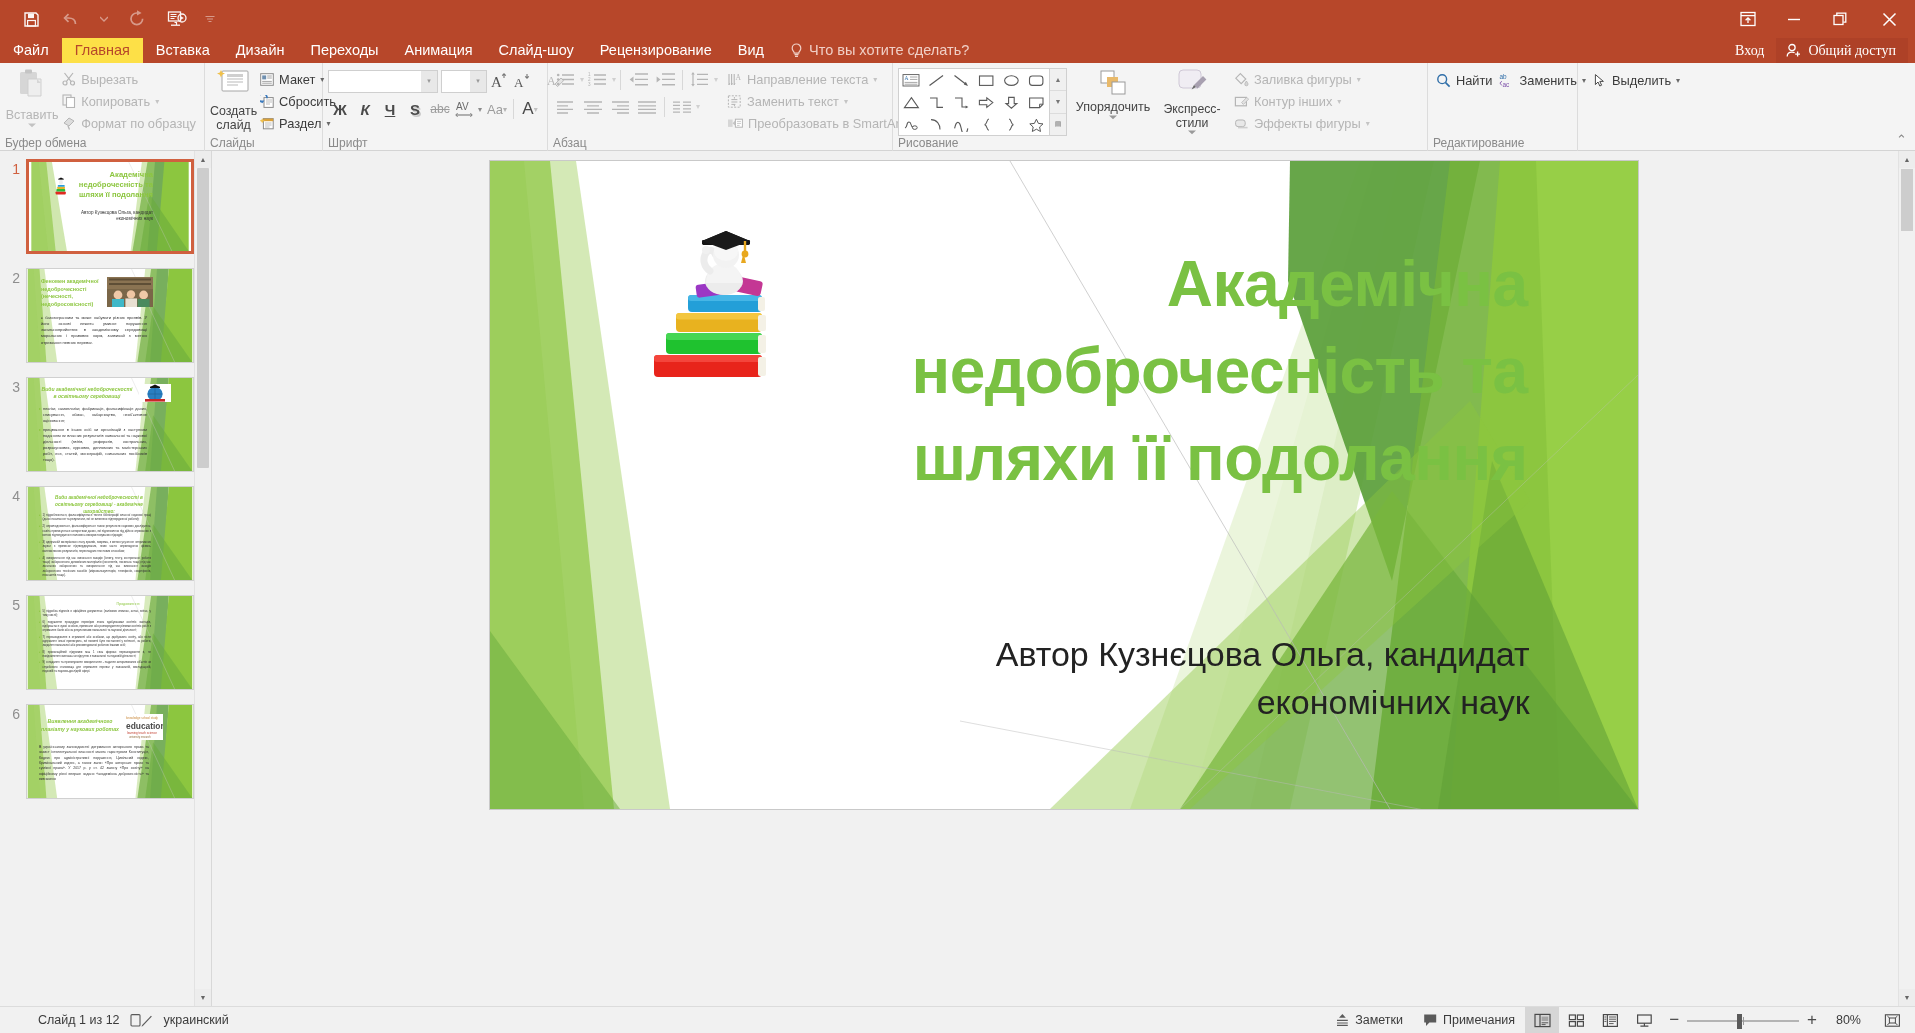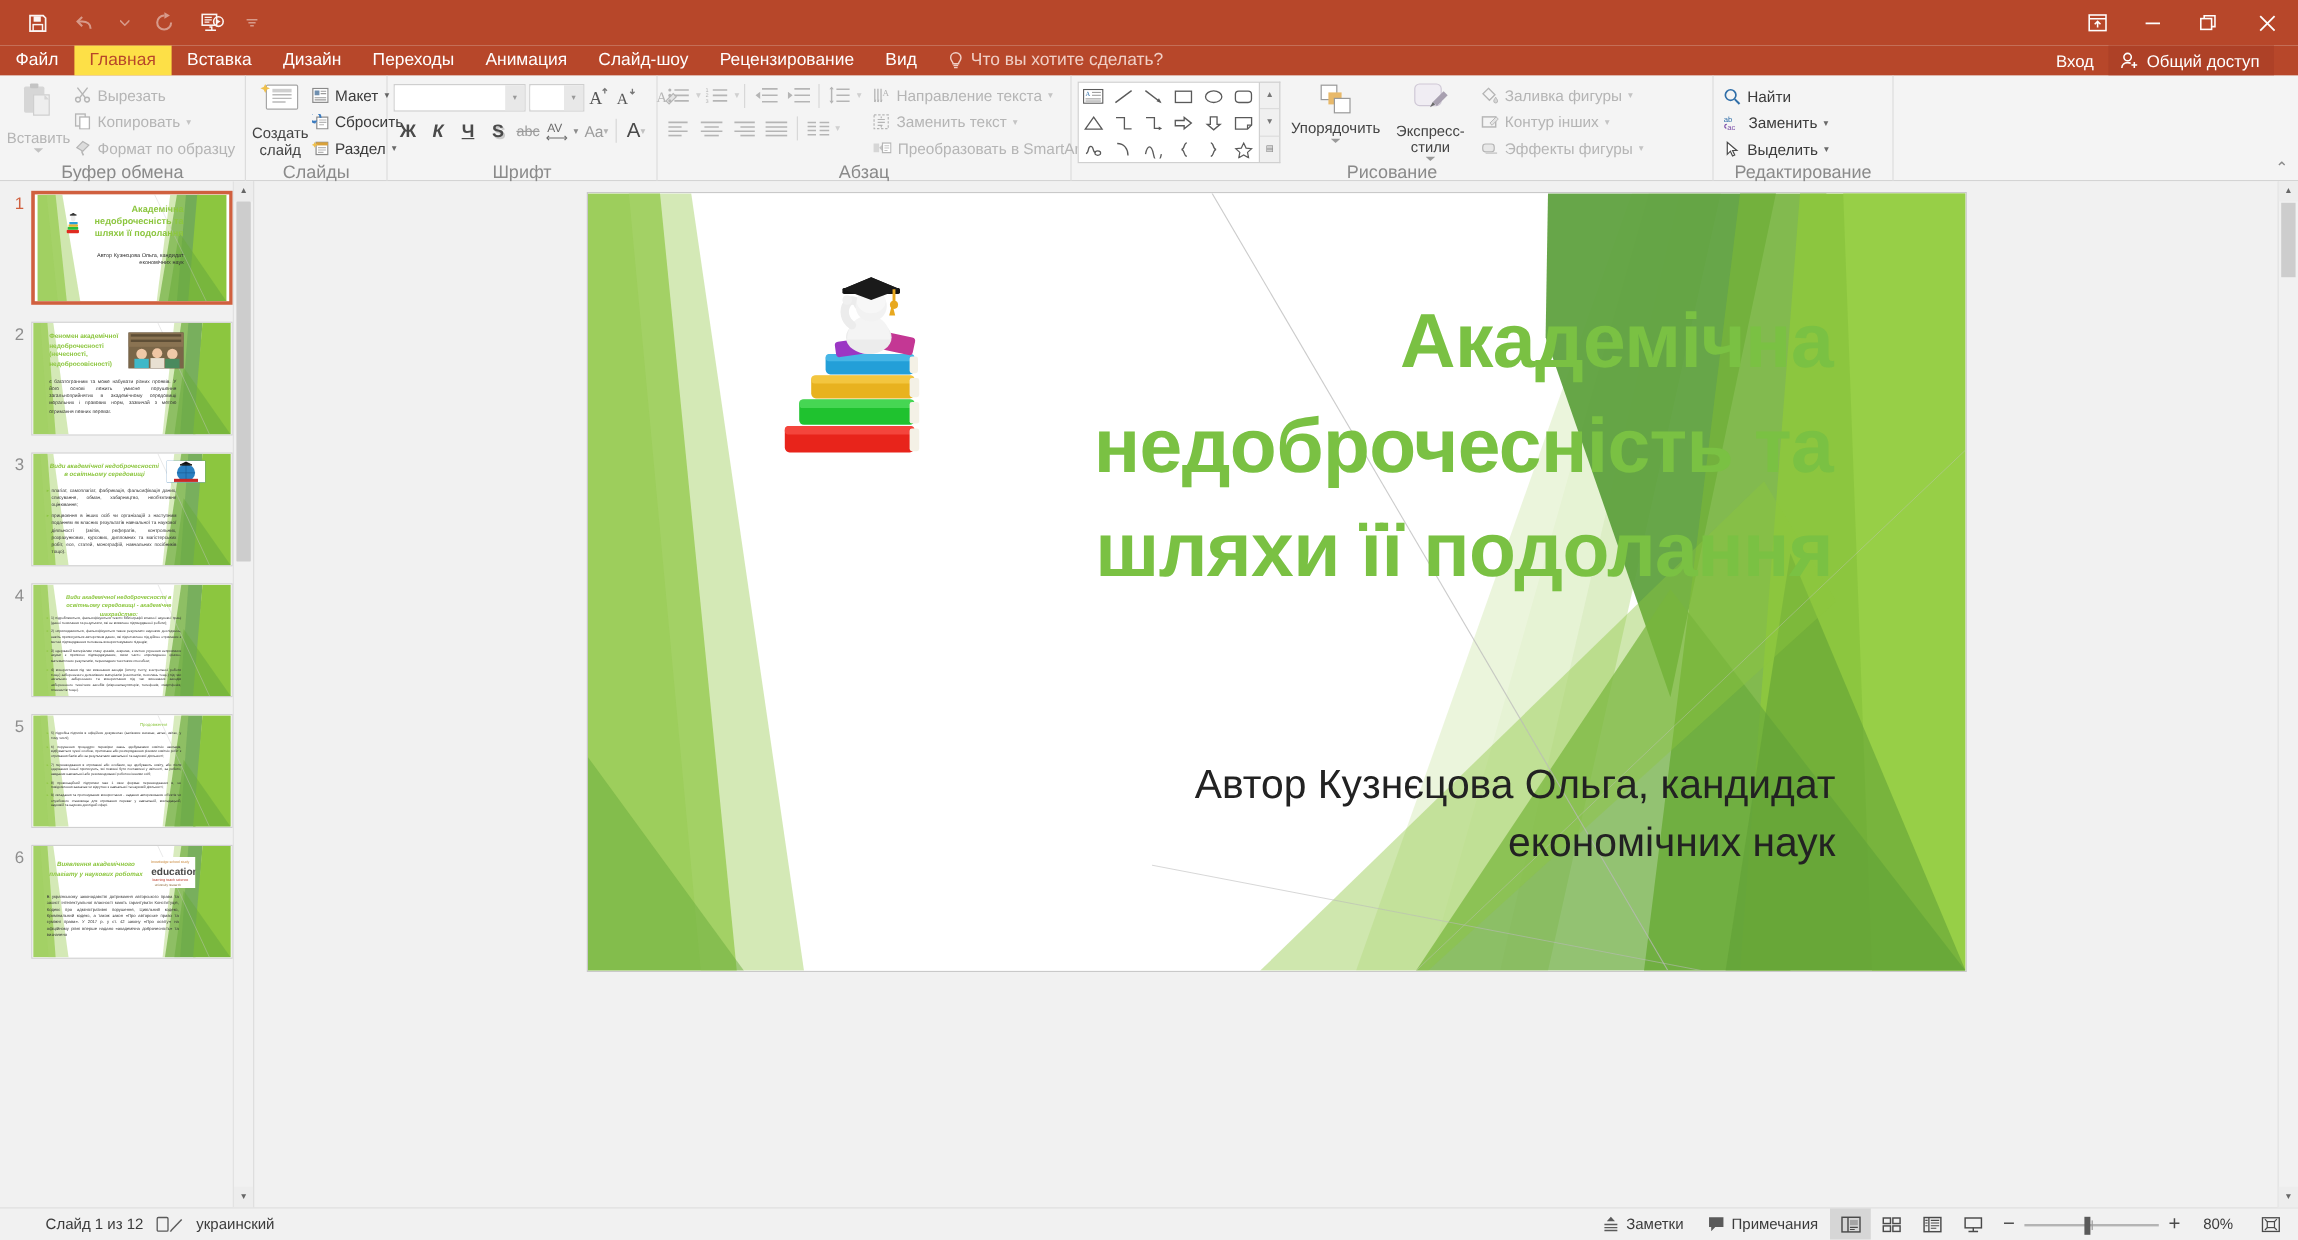--- a/index.html
+++ b/index.html
@@ -40,42 +40,42 @@
     position: relative;
   }
   .tab {
     font-size: 14.5px; color: #fff; padding: 3px 13px 4px 13px;
     height: 25px; line-height: 19px; white-space: nowrap;
   }
   .tab.active { background: #fde047; color: #b7472a; font-weight: normal; }
   .tab.tellme { color: #f0cfc6; display: flex; align-items: center; gap: 6px; }
   .tabstrip-right {
     margin-left: auto; display: flex; align-items: center;
-    height: 25px; padding-right: 20px; gap: 0;
+    height: 25px; padding-right: 7px; gap: 0; font-family: Liberation Serif, serif;
   }
   .signin { color: #fff; font-size: 14px; padding: 0 12px; }
   .share {
     color: #fff; font-size: 14px; padding: 3px 12px 3px 10px;
     background: #ae4127; display: flex; align-items: center; gap: 6px;
     height: 25px;
   }
 
   
   .ribbon {
     height: 88px; background: #f4f4f4; border-bottom: 1px solid #d4d4d4;
     display: flex; position: relative;
   }
   .rgroup {
     position: relative; height: 88px; display: flex; flex-direction: column;
     border-right: 1px solid #dcdcdc; padding: 3px 5px 0 5px;
   }
   .rgroup:last-child { border-right: none; }
   .rgroup-body { flex: 1; display: flex; align-items: flex-start; }
   .rgroup-label {
-    font-size: 15px; color: #8a8a8a; text-align: center; height: 15px;
+    font-size: 12px; color: #8a8a8a; height: 15px;
     line-height: 15px; position: relative;
   }
   .big-btn {
     display: flex; flex-direction: column; align-items: center;
     justify-content: flex-start; color: #b5b5b5; font-size: 12.5px;
     width: 56px; padding-top: 2px; line-height: 14px; text-align: center;
   }
   .big-btn.enabled { color: #444; }
   .sm-item {
     display: flex; align-items: center; gap: 5px; font-size: 12.8px;
@@ -780,21 +780,21 @@
           <span>Эффекты фигуры</span>
           <span class="caret">▾</span>
         </div>
       </div>
     </div>
     <div class="rgroup-label">Рисование</div>
   </div>
 
   <div class="rgroup" style="width:150px">
     <div class="rgroup-body">
-      <div style="display:flex;flex-direction:column;padding-top:3px">
+      <div style="display:flex;padding-top:3px">
         <div class="sm-item enabled">
           <span class="icn">
             <svg width="15" height="15" viewBox="0 0 15 15">
                 <circle cx="6.2" cy="6.2" r="4.4" fill="none" stroke="#2f6ea8" stroke-width="1.4"></circle>
                 <path d="M9.6 9.6l4 4" stroke="#2f6ea8" stroke-width="1.7"></path>
               </svg>
           </span>
           <span>Найти</span>
         </div>
         <div class="sm-item enabled">

